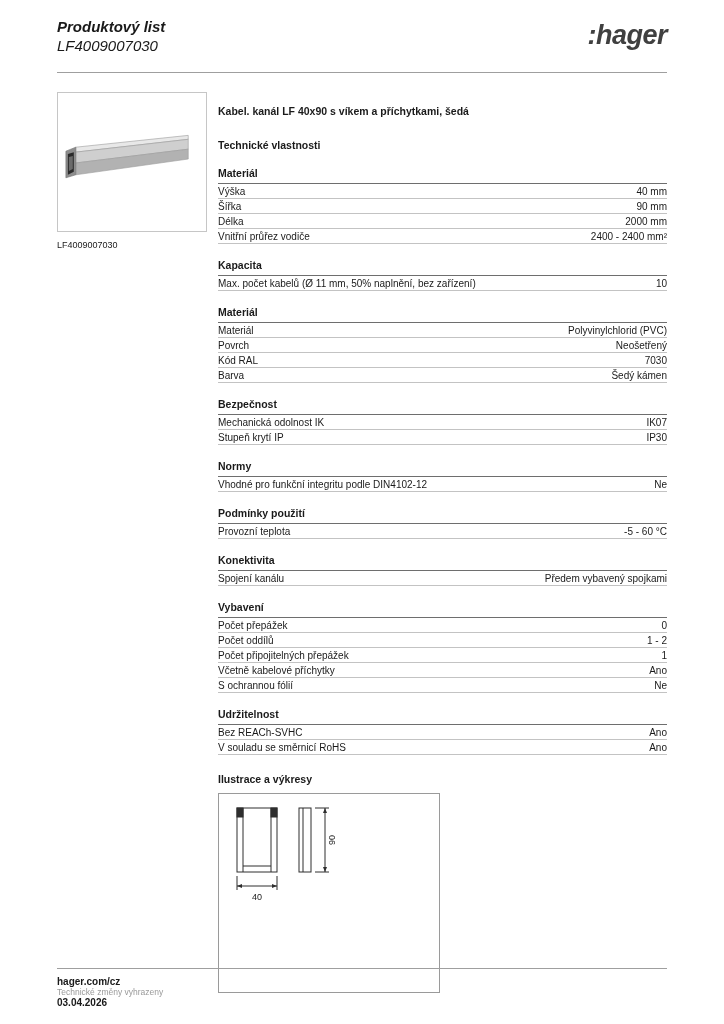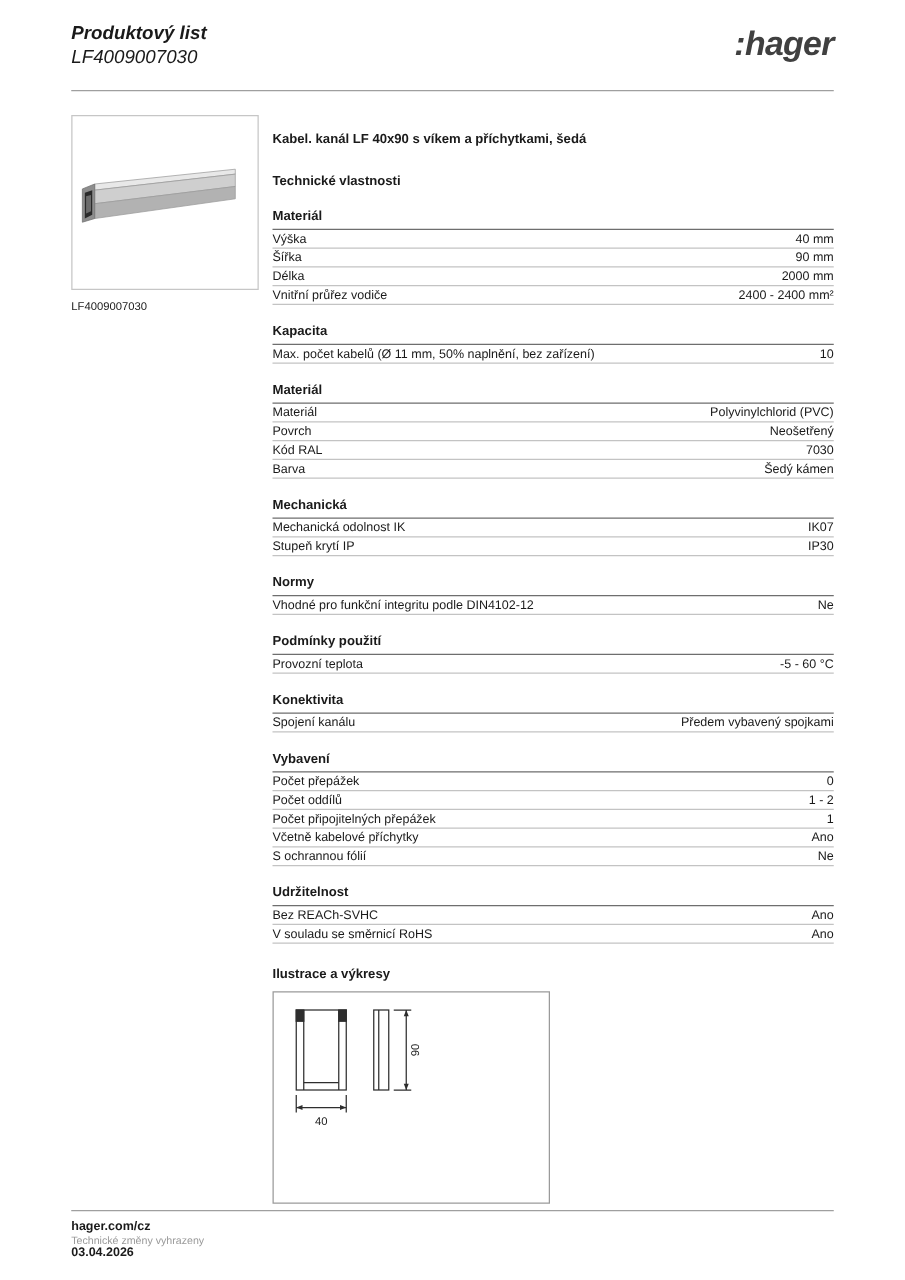--- a/index.html
+++ b/index.html
@@ -25,21 +25,21 @@
   
   .spec-section{margin-top:12px;}
   .section-title{font-size:10.5px;font-weight:bold;margin:0;padding:3px 0 4px;border-bottom:1px solid #6e6e6e;line-height:12px;}
   .spec-row{display:flex;justify-content:space-between;align-items:baseline;font-size:10px;line-height:11px;padding:2px 0 1px;border-bottom:1px solid #c3c3c3;}
   .spec-label{text-align:right;}
   .spec-value{text-align:center;margin-left:14px;white-space:nowrap;}
 
   
   .drawings{margin-top:18px;}
   .drawings-title{font-size:10.5px;font-weight:bold;margin:0 0 8px;line-height:12px;}
-  .drawing-box{box-sizing:border-box;width:222px;height:170px;border:1px solid #9a9a9a;background:#fff;}
+  .drawing-box{box-sizing:border-box;width:222px;height:200px;border:1px solid #9a9a9a;background:#fff;}
 
   
   .doc-footer{position:absolute;left:57px;right:57px;bottom:16px;border-top:1px solid #9f9f9f;padding-top:7px;display:flex;justify-content:space-between;align-items:baseline;flex-direction:column;}
   .footer-site{font-size:10px;font-weight:bold;}
   .footer-notice{font-size:8.5px;color:#9a9a9a;}
   .footer-date{font-size:10px;font-weight:bold;}
 
   svg text{font-family:"Liberation Sans",sans-serif;}
 </style>
 </head>
@@ -119,21 +119,21 @@
             <div class="spec-row">
               <span class="spec-label">Kód RAL</span>
               <span class="spec-value">7030</span>
             </div>
             <div class="spec-row">
               <span class="spec-label">Barva</span>
               <span class="spec-value">Šedý kámen</span>
             </div>
           </section>
           <section class="spec-section">
-            <h4 class="section-title">Mechanická</h4>
+            <h4 class="section-title">Bezpečnost</h4>
             <div class="spec-row">
               <span class="spec-label">Mechanická odolnost IK</span>
               <span class="spec-value">IK07</span>
             </div>
             <div class="spec-row">
               <span class="spec-label">Stupeň krytí IP</span>
               <span class="spec-value">IP30</span>
             </div>
           </section>
           <section class="spec-section">

